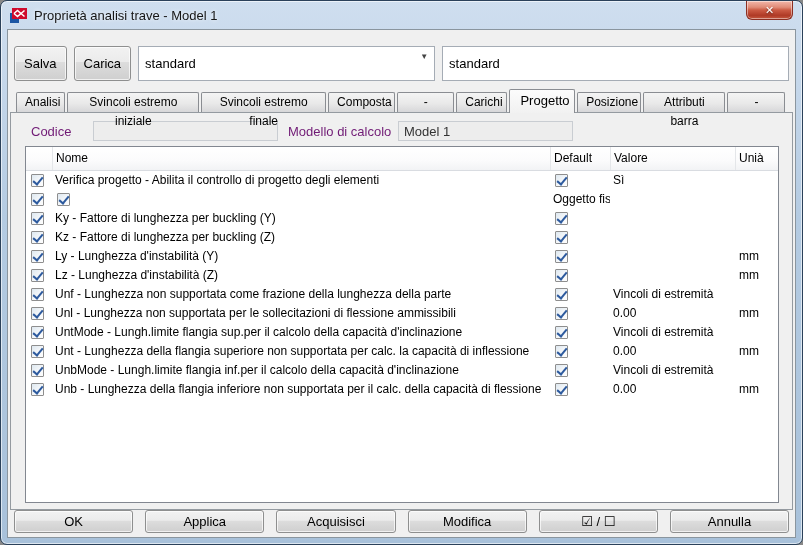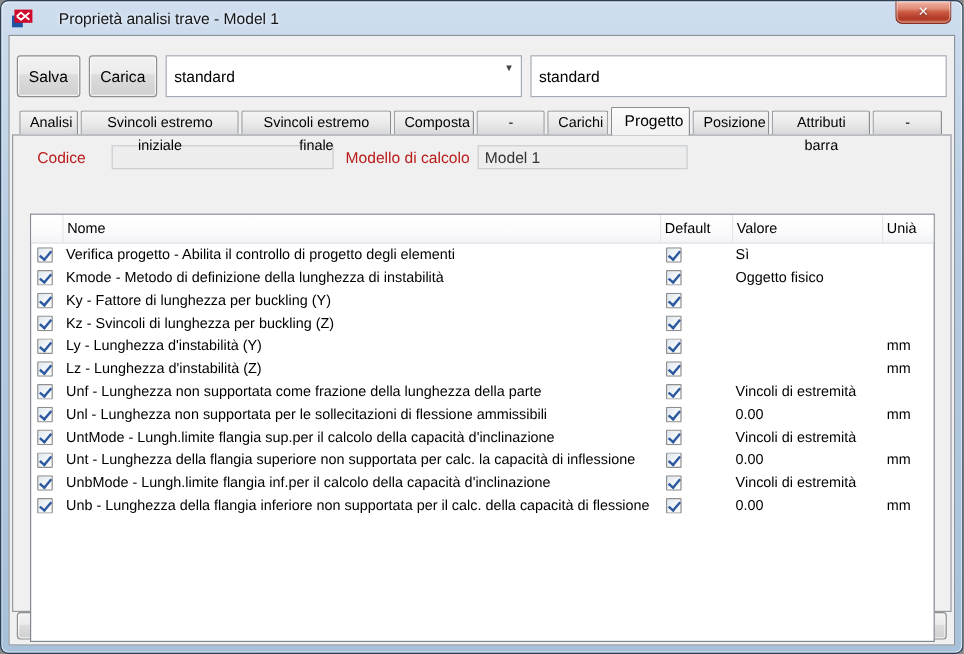--- a/index.html
+++ b/index.html
@@ -7,21 +7,21 @@
   body { font-family:"Liberation Sans","DejaVu Sans",sans-serif; font-size:12px; color:#000; }
 
   
   .window {
     position:relative; width:803px; height:545px;
     border:1px solid #2b415a; border-radius:7px;
     background:linear-gradient(#cfdeef,#b4cbe2 40%,#a8c1da);
     box-shadow:inset 0 0 0 1px rgba(255,255,255,.6);
     overflow:hidden;
   }
-  .titlebar { position:relative; height:28px; display:flex; align-items:center; padding-left:9px;gap:15px; }
+  .titlebar { position:relative; height:28px; display:flex; align-items:center; padding-left:9px; }
   .title-text { font-size:13px; color:#151515; margin-left:6px; text-shadow:0 0 4px rgba(255,255,255,.9); }
   .app-icon { width:18px; height:16px; display:inline-block; }
   .close-btn {
     position:absolute; top:0; right:9px; width:47px; height:19px;
     border:1px solid #8c2f22; border-top:none; border-radius:0 0 6px 6px;
     background:linear-gradient(#f3b7aa,#e08b77 35%,#cc5b44 50%,#b03a26 80%,#c4583f);
     color:#fff; font-size:11px; font-weight:bold; text-align:center; line-height:18px;
     box-shadow:inset 0 0 0 1px rgba(255,255,255,.45); cursor:default;
     text-shadow:0 1px 2px rgba(0,0,0,.5);
   }
@@ -65,34 +65,34 @@
     background:linear-gradient(#fcfcfc,#f1f1f1);
     position:relative; z-index:4; font-size:13px;
   }
 
   
   .panel {
     position:absolute; top:82px; left:2px; right:2px; height:398px;
     border:1px solid #949aa0; background:#f0f0f0; z-index:1;
   }
   .field-row { position:absolute; top:8px; left:0; right:0; height:20px; }
-  .field-label { position:absolute; top:3px; font-size:13px; color:#b91c1c; }
+  .field-label { position:absolute; top:3px; font-size:13px; color:#701a75; }
   .lbl-codice { left:20px; }
   .lbl-modello { left:277px; }
   .field-disabled {
     position:absolute; top:0; height:20px; border:1px solid #c9cdd2; background:#ededed;
     font-family:Liberation Sans, sans-serif; font-size:13px; color:#333; padding:0 5px;
   }
   .fld-codice { left:82px; width:185px; }
   .fld-modello { left:387px; width:175px; }
 
   
   .ptable {
     position:absolute; left:14px; top:33px; width:754px; height:357px;
-    border:1px solid #828790; background:#fff; overflow:hidden;margin-top:32px;
+    border:1px solid #828790; background:#fff; overflow:hidden;
   }
   .thead {
     display:grid; grid-template-columns:26px 1fr 60px 125px 43px; height:24px;
     background:linear-gradient(#ffffff,#fbfbfc 60%,#f2f3f5);
     border-bottom:1px solid #d9dce1;
   }
   .th { font-size:12px; line-height:23px; padding-left:3px; color:#000; border-left:1px solid #e4e6e9; }
   .th:first-child { border-left:none; }
   .trow { display:grid; grid-template-columns:26px 1fr 60px 125px 43px; height:19px; align-items:center; }
   .cell { font-size:12px; line-height:19px; white-space:nowrap; overflow:hidden; }
@@ -183,21 +183,20 @@
                 <span class="cb checked"></span>
               </div>
     <div class="cell val-cell">Sì</div>
     <div class="cell unit-cell"></div>
   </div>
 
   <div class="trow">
     <div class="cell cb-cell">
                 <span class="cb checked"></span>
               </div>
-    <div class="cell name-cell">Kmode - Metodo di definizione della lunghezza di instabilità</div>
     <div class="cell def-cell">
                 <span class="cb checked"></span>
               </div>
     <div class="cell val-cell">Oggetto fisico</div>
     <div class="cell unit-cell"></div>
   </div>
 
   <div class="trow">
     <div class="cell cb-cell">
                 <span class="cb checked"></span>
@@ -207,21 +206,21 @@
                 <span class="cb checked"></span>
               </div>
     <div class="cell val-cell"></div>
     <div class="cell unit-cell"></div>
   </div>
 
   <div class="trow">
     <div class="cell cb-cell">
                 <span class="cb checked"></span>
               </div>
-    <div class="cell name-cell">Kz - Svincoli di lunghezza per buckling (Z)</div>
+    <div class="cell name-cell">Kz - Fattore di lunghezza per buckling (Z)</div>
     <div class="cell def-cell">
                 <span class="cb checked"></span>
               </div>
     <div class="cell val-cell"></div>
     <div class="cell unit-cell"></div>
   </div>
 
   <div class="trow">
     <div class="cell cb-cell">
                 <span class="cb checked"></span>

